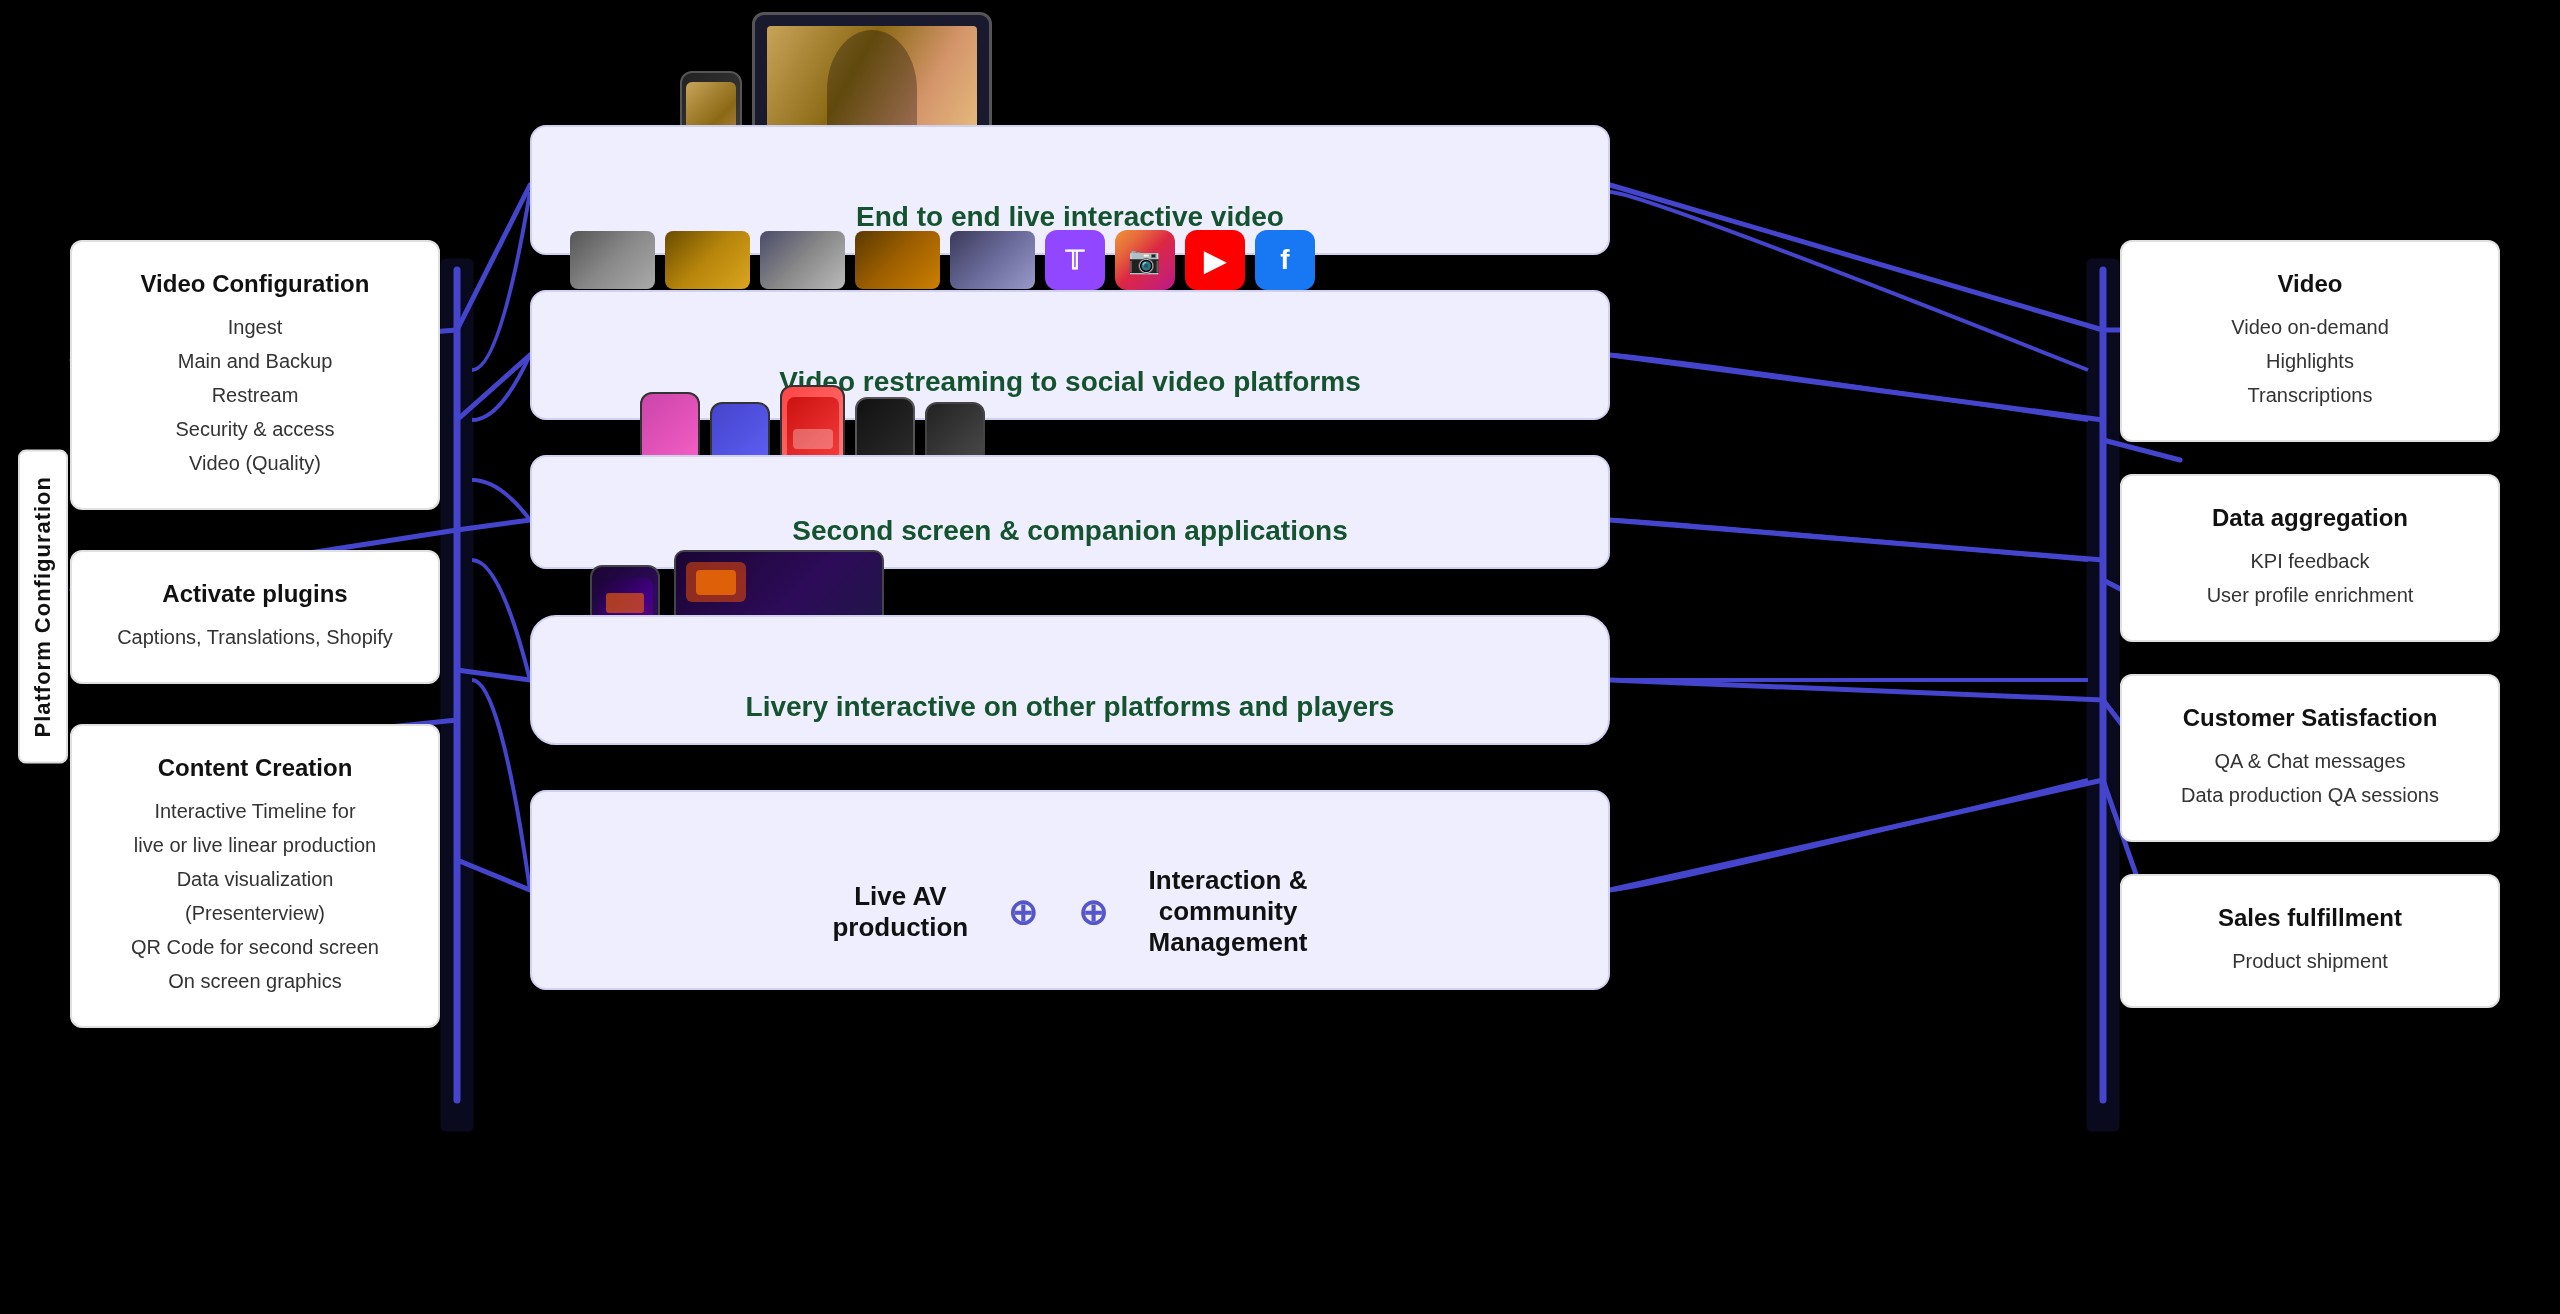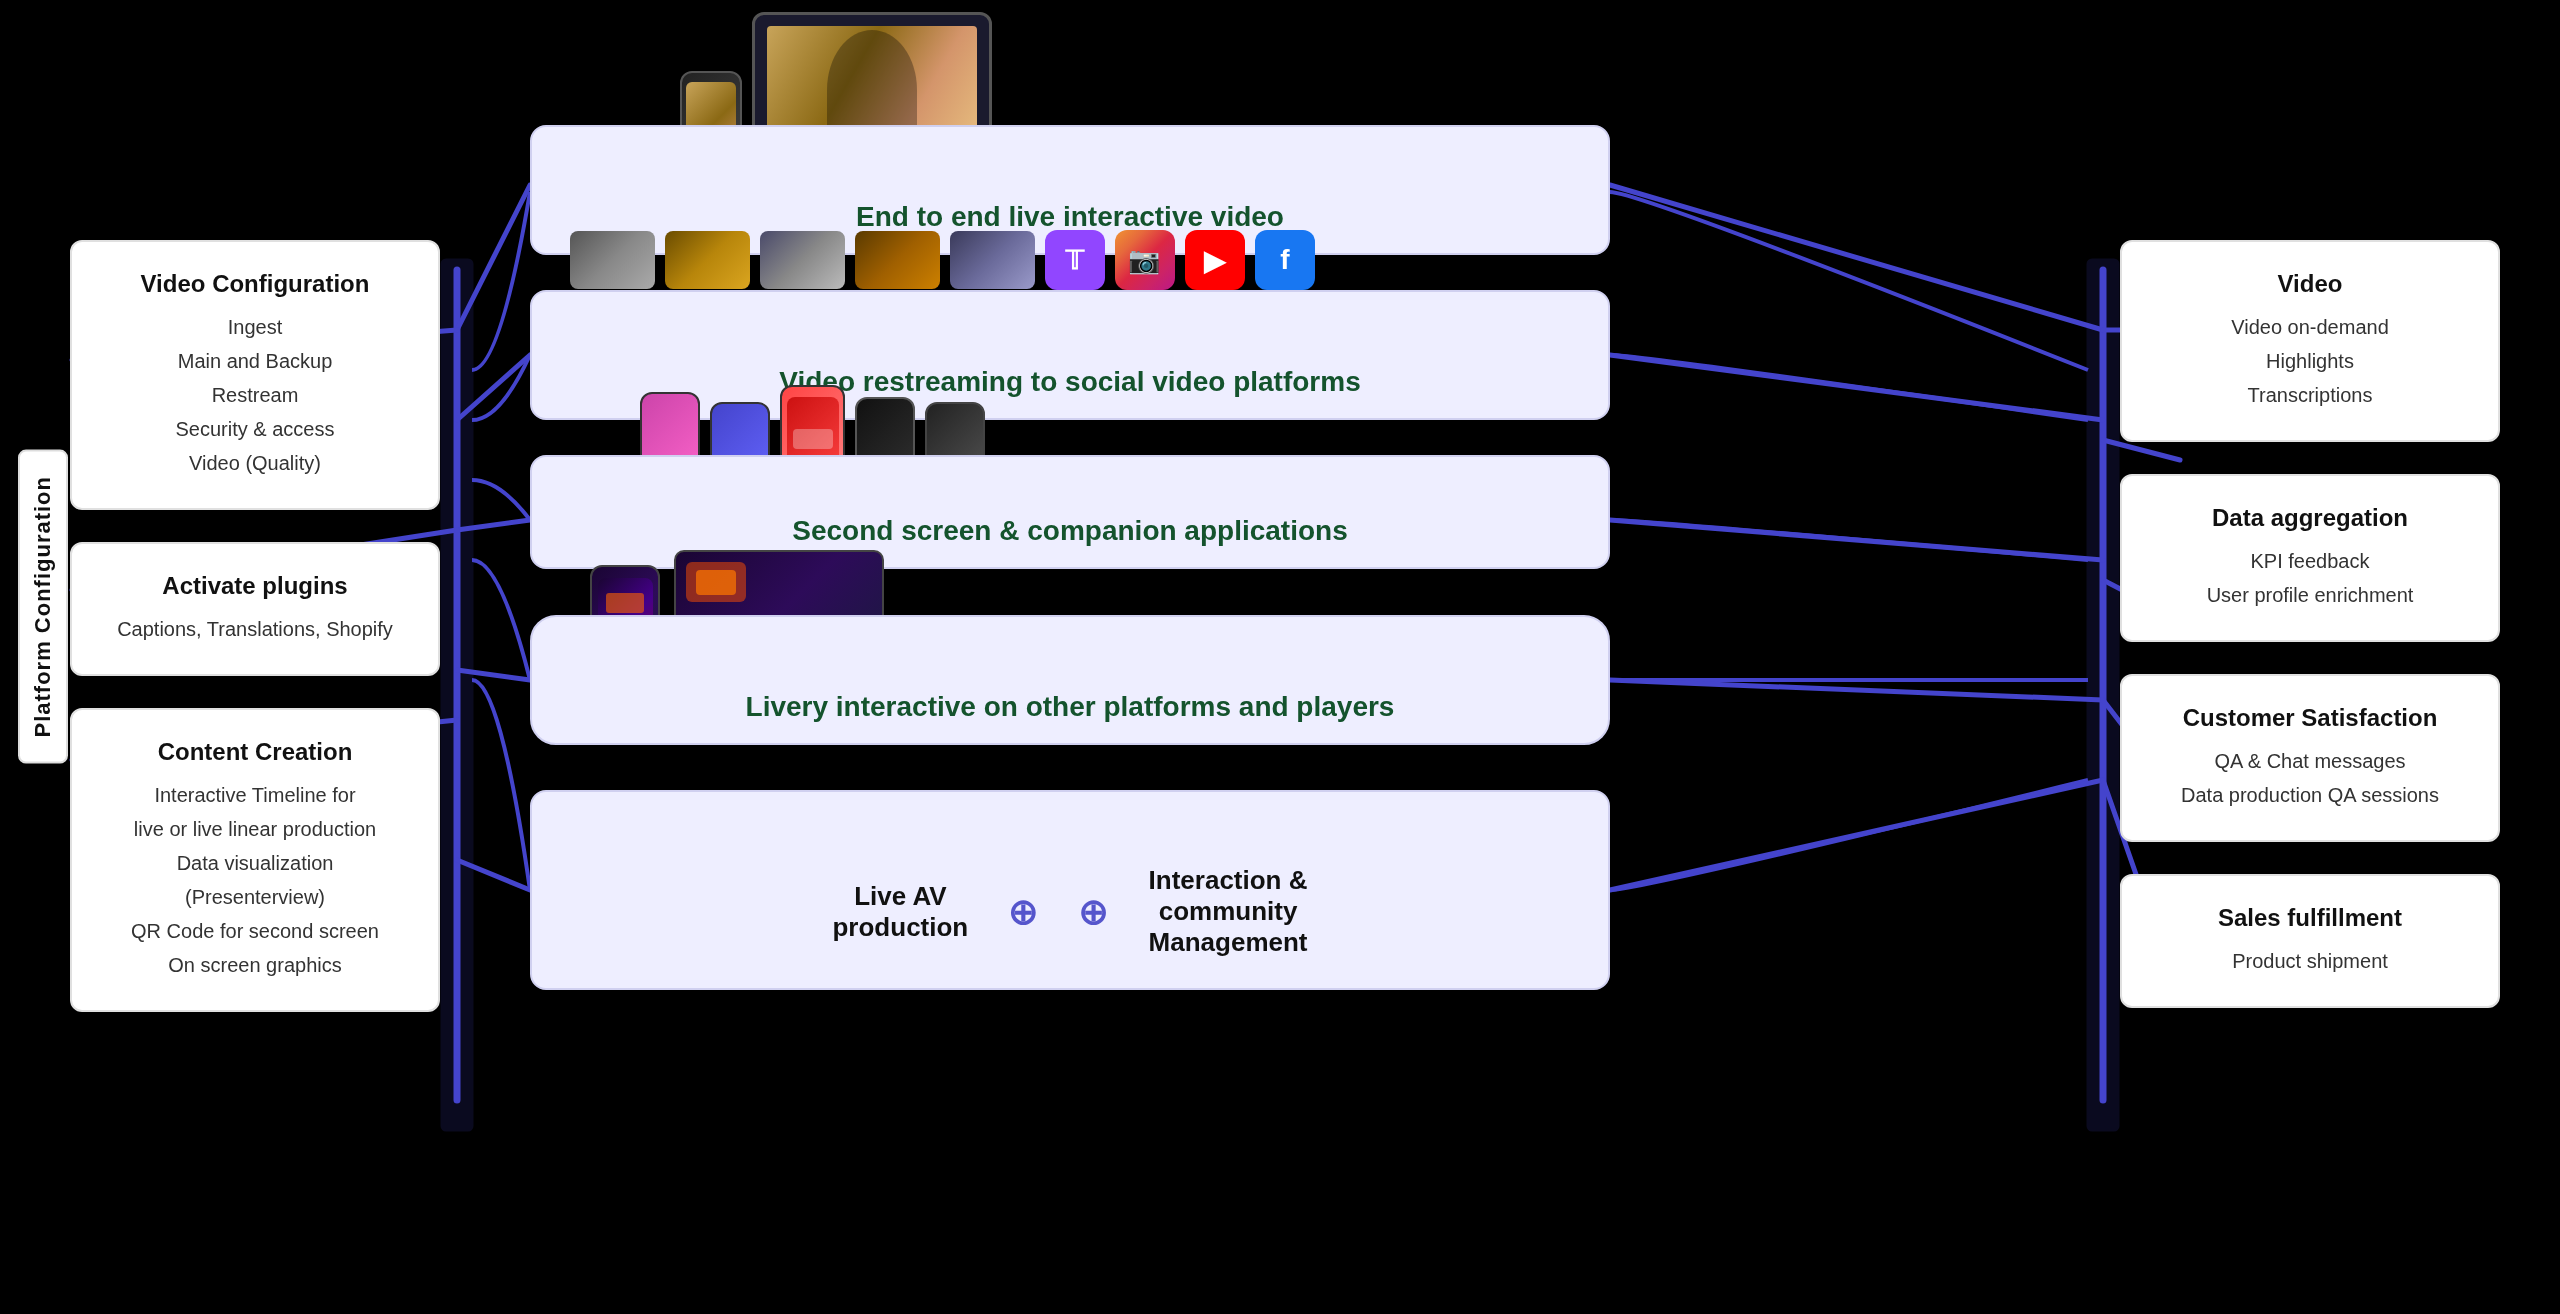--- a/index.html
+++ b/index.html
@@ -37,21 +37,21 @@
       letter-spacing: 1px;
     }
 
     
     .left-cards {
       position: absolute;
       left: 70px;
       top: 240px;
       display: flex;
       flex-direction: column;
-      gap: 32px;
+      gap: 40px;
       width: 370px;
     }
 
     .card {
       background: #fff;
       border: 2px solid #e0e0e0;
       border-radius: 12px;
       padding: 28px 32px;
       text-align: center;
     }

